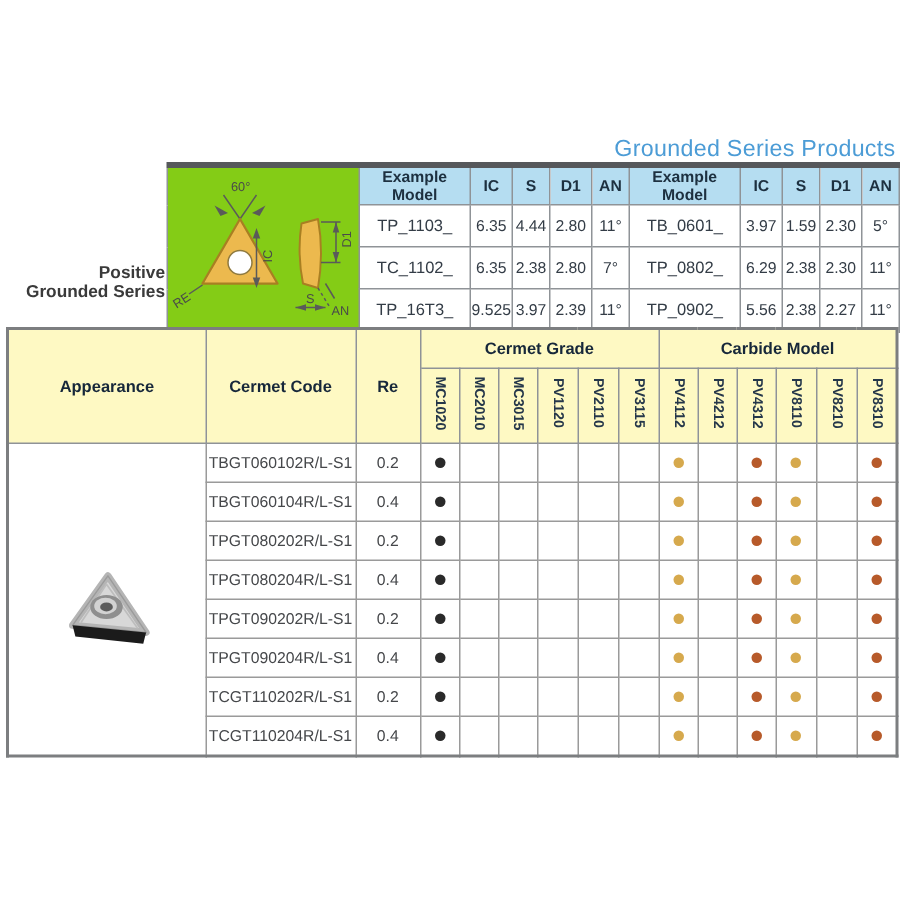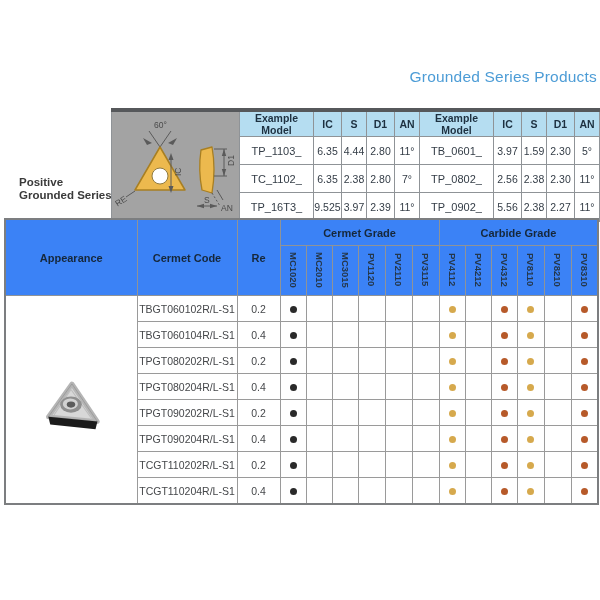--- a/index.html
+++ b/index.html
@@ -1,39 +1,39 @@
 <!DOCTYPE html>
 <html><head>
 <meta charset="utf-8">
 <style>
   html,body{margin:0;padding:0;background:#fff;}
   .page{position:relative;width:600px;height:600px;background:#fff;overflow:hidden;
         font-family:"Liberation Sans",sans-serif;}
 
   
-  .title{position:absolute;top:68px;right:3px;font-size:15.5px;color:#4c9cd6;letter-spacing:.2px;}
-
-  
-  .series-label{position:absolute;left:19px;top:176px;width:108px;text-align:left;
+  .title{position:absolute;top:91px;right:3px;font-size:15.5px;color:#4c9cd6;letter-spacing:.2px;}
+
+  
+  .series-label{position:absolute;left:2px;top:176px;width:108px;text-align:right;
                 font-weight:bold;font-size:11.5px;color:#3a3a3a;line-height:13px;}
 
   
   .spec-table{position:absolute;left:111px;top:108px;width:488px;border-collapse:collapse;
               table-layout:fixed;border:1px solid #8c8c8c;border-top:4px solid #56585b;
               border-bottom:2px solid #8f8f8f;background:#fff;}
   .spec-table th,.spec-table td{border:1px solid #8f9397;padding:0;text-align:center;overflow:hidden;}
   .spec-table th{background:#b5ddf1;color:#1d3040;font-size:10.5px;font-weight:bold;height:20px;}
   .spec-table td{font-size:11px;color:#333c46;height:27px;white-space:nowrap;}
   .spec-table td.num{font-size:10.5px;margin-top:48px;}
-  .diagram-cell{background:#a3a3a3;}
+  .diagram-cell{background:#84cc16;}
 
   
   .main-table{position:absolute;left:4px;top:218px;width:593px;border-collapse:collapse;
               table-layout:fixed;border:2px solid #7c7e80;background:#fff;}
-  .main-table th{background:#3b82f6;border:1px solid #8f9397;color:#16273a;
+  .main-table th{background:#fef9c3;border:1px solid #8f9397;color:#16273a;
                  font-size:11px;font-weight:bold;padding:0;}
   .main-table td{border:1px solid #9a9a9a;padding:0;text-align:center;
                  font-size:10.5px;color:#45474a;height:25px;white-space:nowrap;}
   .main-table tr.group-row th{height:25px;}
   .main-table th.vert{height:49px;vertical-align:middle;}
   .main-table th.vert span{writing-mode:vertical-rl;text-orientation:mixed;
                  font-size:9.5px;font-weight:bold;color:#25374a;line-height:1;}
   .appearance-cell{vertical-align:middle;text-align:center;}
   .appearance-cell svg{transform:translateY(8px);}
   .dot{display:inline-block;width:7px;height:7px;border-radius:50%;vertical-align:middle;}
@@ -132,21 +132,21 @@
       <td class="num">2.30</td>
       <td class="num">5°</td>
     </tr>
     <tr>
       <td>TC_1102_</td>
       <td class="num">6.35</td>
       <td class="num">2.38</td>
       <td class="num">2.80</td>
       <td class="num">7°</td>
       <td>TP_0802_</td>
-      <td class="num">2.56</td>
+      <td class="num">6.29</td>
       <td class="num">2.38</td>
       <td class="num">2.30</td>
       <td class="num">11°</td>
     </tr>
     <tr>
       <td>TP_16T3_</td>
       <td class="num">9.525</td>
       <td class="num">3.97</td>
       <td class="num">2.39</td>
       <td class="num">11°</td>
@@ -176,21 +176,21 @@
         <col style="width:27px">
         <col style="width:27px">
         <col style="width:27px">
     </colgroup>
     <thead>
       <tr class="group-row">
         <th rowspan="2">Appearance</th>
         <th rowspan="2">Cermet Code</th>
         <th rowspan="2">Re</th>
         <th colspan="6">Cermet Grade</th>
-        <th colspan="6">Carbide Grade</th>
+        <th colspan="6">Carbide Model</th>
       </tr>
       <tr>
         <th class="vert"><span>MC1020</span></th>
         <th class="vert"><span>MC2010</span></th>
         <th class="vert"><span>MC3015</span></th>
         <th class="vert"><span>PV1120</span></th>
         <th class="vert"><span>PV2110</span></th>
         <th class="vert"><span>PV3115</span></th>
         <th class="vert"><span>PV4112</span></th>
         <th class="vert"><span>PV4212</span></th>

